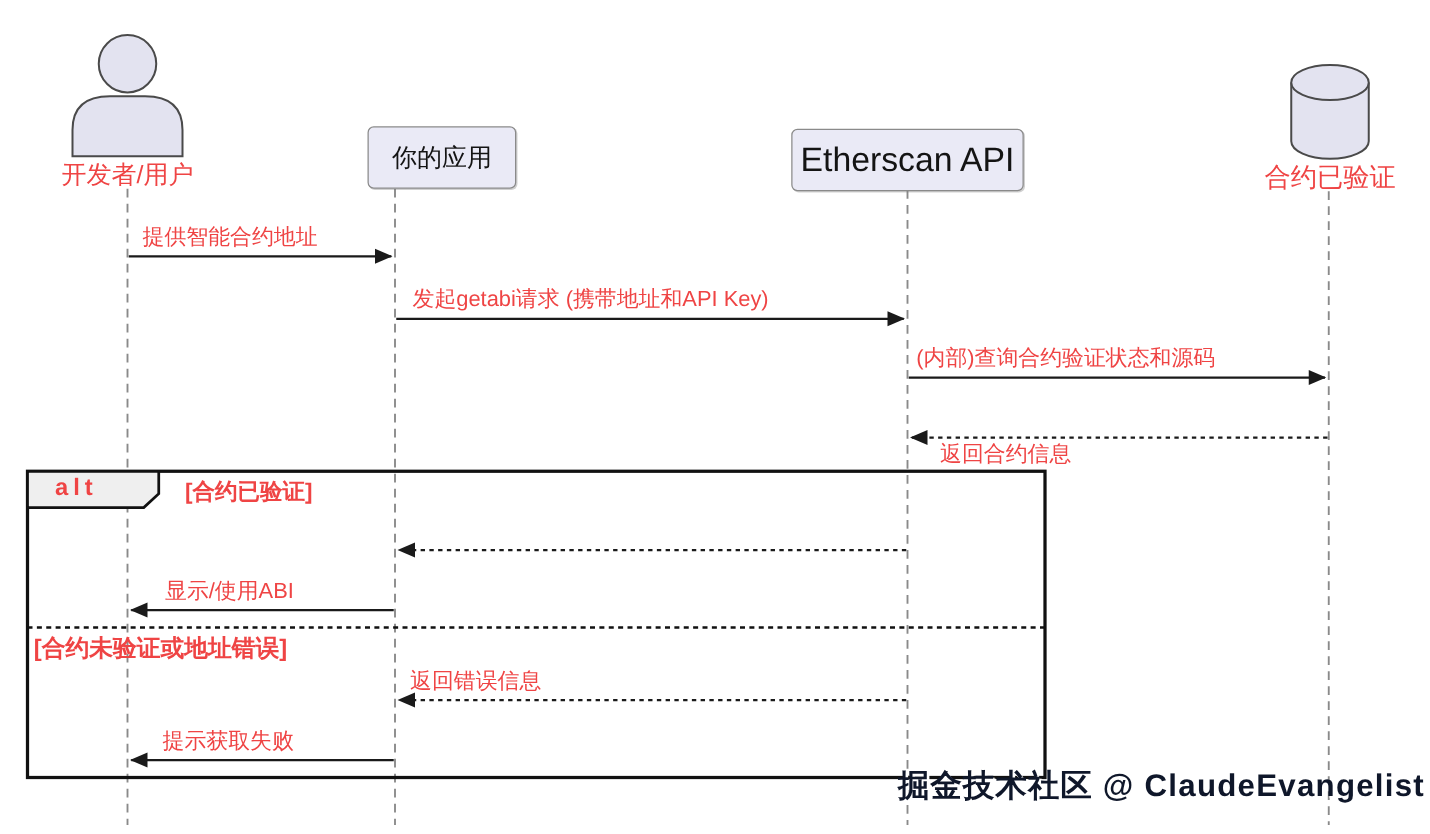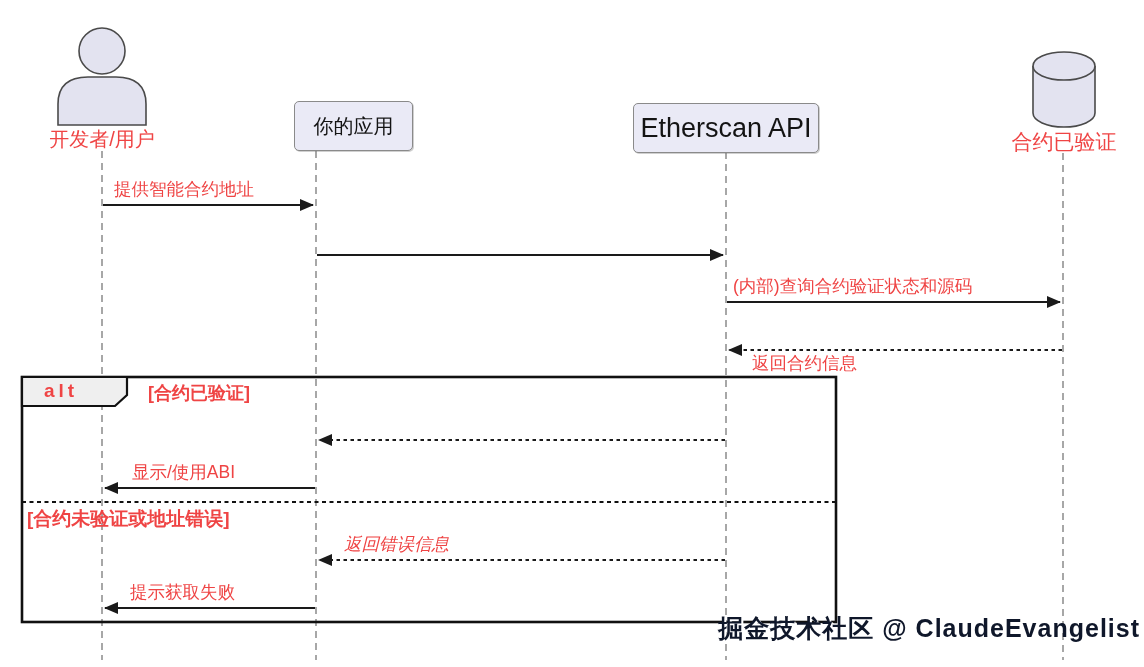--- a/index.html
+++ b/index.html
@@ -72,24 +72,25 @@
     <span>你的应用</span>
   </div>
 
   <div class="participant-box" style="left:633px;top:103px;width:184px;height:48px;font-size:27px;">
     <span>Etherscan API</span>
   </div>
 
   <div class="lbl participant-label" style="left:989px;top:128px;width:150px;font-size:21px;">合约已验证</div>
 
   <div class="lbl msg" style="left:114px;top:177px;">提供智能合约地址</div>
+  <div class="lbl msg" style="left:330px;top:227px;">发起getabi请求 (携带地址和API Key)</div>
   <div class="lbl msg" style="left:733px;top:274px;">(内部)查询合约验证状态和源码</div>
   <div class="lbl msg" style="left:752px;top:322px;margin-top:29px;">返回合约信息</div>
   <div class="lbl msg" style="left:132px;top:460px;">显示/使用ABI</div>
-  <div class="lbl msg" style="left:344px;top:532px;font-style:italic;">返回错误信息</div>
+  <div class="lbl msg" style="left:328px;top:532px;">返回错误信息</div>
   <div class="lbl msg" style="left:130px;top:580px;">提示获取失败</div>
 
   <div class="lbl alt-op" style="left:44px;top:380px;">alt</div>
   <div class="lbl guard" style="left:148px;top:381px;">[合约已验证]</div>
   <div class="lbl guard" style="left:27px;top:506px;font-size:19px;">[合约未验证或地址错误]</div>
 
   <div id="watermark">掘金技术社区 @ ClaudeEvangelist</div>
 
 </div>
 

